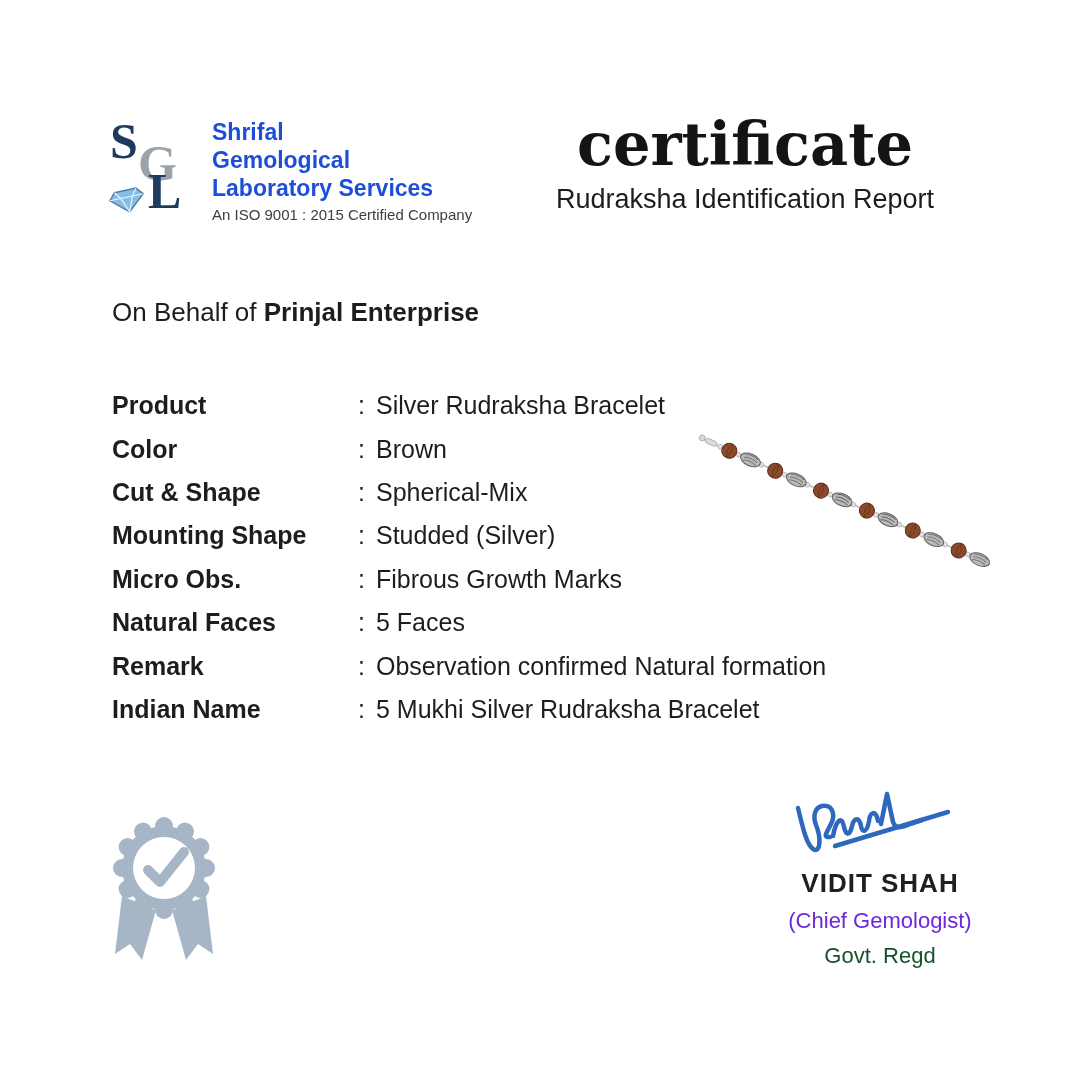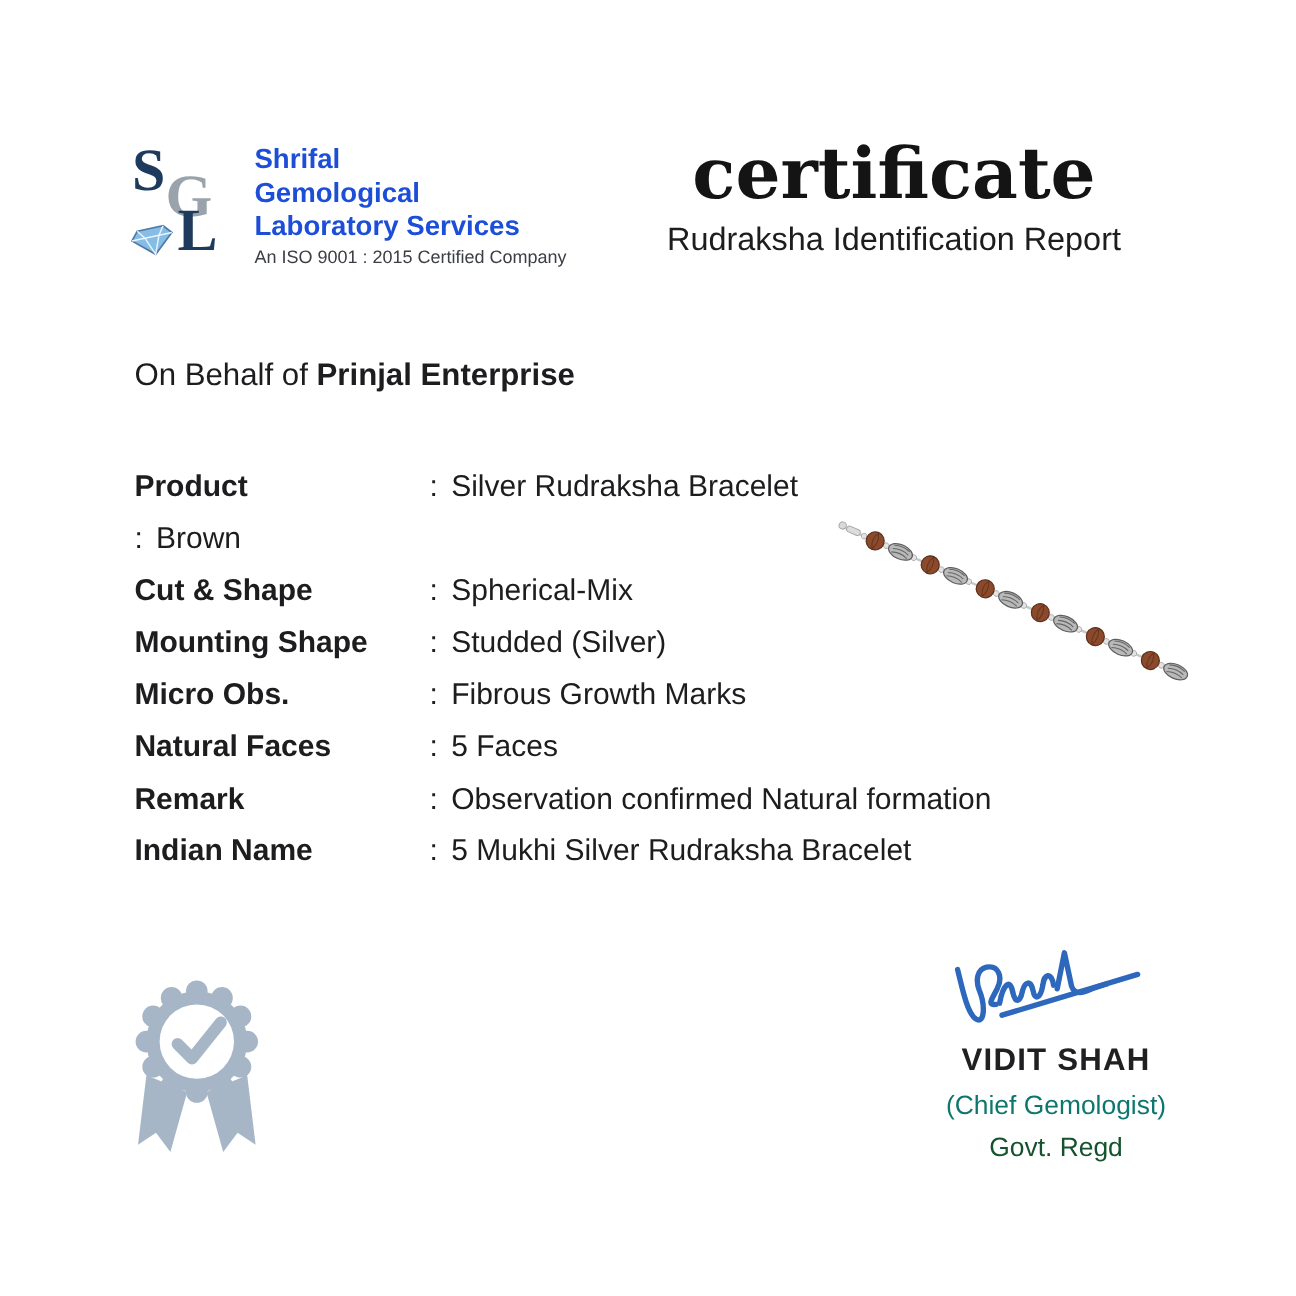--- a/index.html
+++ b/index.html
@@ -45,21 +45,21 @@
   
   .bracelet { position: absolute; left: 688px; top: 418px; }
 
   
   .badge { position: absolute; left: 84px; top: 806px; }
 
   
   .sign-block { position: absolute; left: 772px; top: 782px; width: 216px; text-align: center; }
   .sign-svg { display: block; margin: 0 auto; }
   .sign-name { font-size: 26px; font-weight: 700; letter-spacing: 1px; margin-top: 6px; color: #202022; }
-  .sign-title { font-size: 22px; font-weight: 400; margin-top: 9px; color: #0f766e; }
+  .sign-title { font-size: 22px; font-weight: 400; margin-top: 9px; color: #6d28d9; }
   .sign-regd { font-size: 22px; font-weight: 400; margin-top: 9px; color: #14532d; }
 </style>
 </head>
 <body>
 
 <div class="canvas">
 
   <div class="logo-block">
     <div class="logo-mark">
       <span class="ltr ltr-s">S</span>
@@ -90,20 +90,21 @@
     <span>On Behalf of </span><b>Prinjal Enterprise</b>
   </div>
 
   <div class="details">
     <div class="row">
       <span class="lbl">Product</span>
       <span class="sep">:</span>
       <span class="val">Silver Rudraksha Bracelet</span>
     </div>
     <div class="row">
+      <span class="lbl">Color</span>
       <span class="sep">:</span>
       <span class="val">Brown</span>
     </div>
     <div class="row">
       <span class="lbl">Cut &amp; Shape</span>
       <span class="sep">:</span>
       <span class="val">Spherical-Mix</span>
     </div>
     <div class="row">
       <span class="lbl">Mounting Shape</span>

